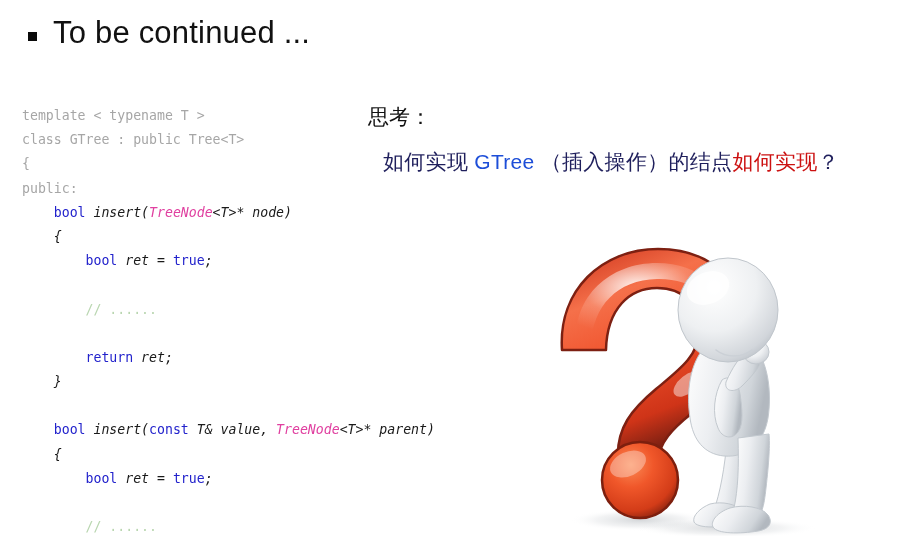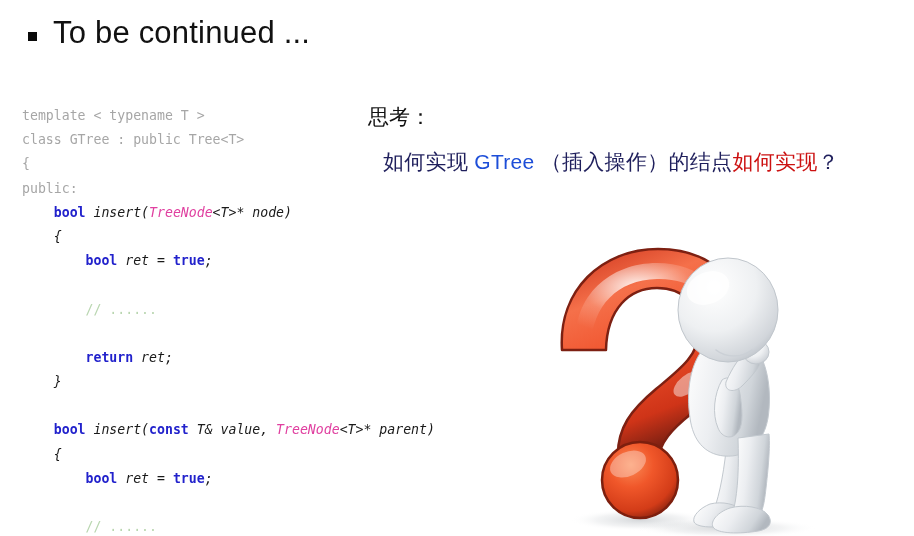--- a/index.html
+++ b/index.html
@@ -48,21 +48,21 @@
     left: 22px;
     top: 104px;
     font-family: "DejaVu Sans Mono", "Liberation Mono", monospace;
     font-size: 13.2px;
     line-height: 24.2px;
     white-space: pre;
     color: #1a1a1a;
   }
   .code-line { height: 24.2px; }
   .tok-gray    { color: #a6a6a6; }
-  .tok-kw      { color: #2222cc; font-weight: 700; }
+  .tok-kw      { color: #2222cc; font-weight: 400; }
   .tok-type    { color: #e040a0; font-style: italic; }
   .tok-comment { color: #b9d6b0; }
   .tok-plain   { color: #1a1a1a; font-style: italic; }
 
   
   .think-label {
     position: absolute;
     left: 368px;
     top: 103px;
     font-size: 21px;

